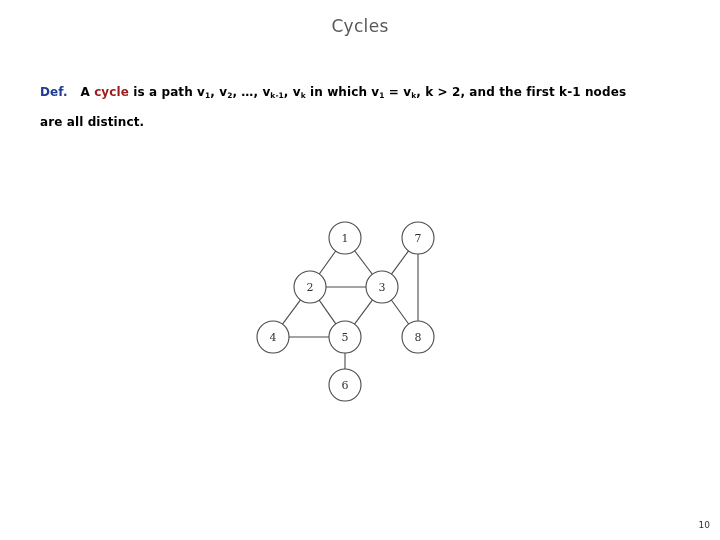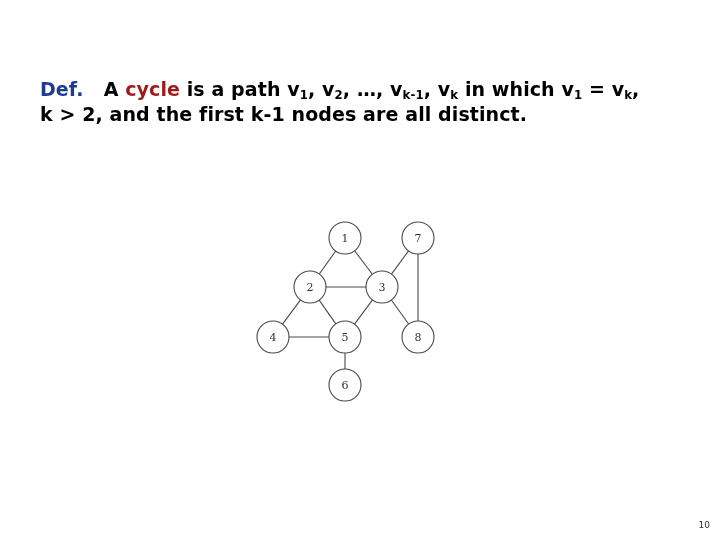--- a/index.html
+++ b/index.html
@@ -27,22 +27,22 @@
     font-size: 17px;
     color: #595959;
     font-family: "DejaVu Sans", sans-serif;
     letter-spacing: 0.3px;
   }
   .def-block {
     position: absolute;
     left: 40px;
     top: 78px;
     width: 600px;
-    font-size: 19px;
-    line-height: 22px;
+    font-size: 12px;
+    line-height: 28px;
     color: #000000;
     font-weight: bold;
     font-family: "DejaVu Sans", sans-serif;
     letter-spacing: 0.1px;
   }
   .def-label {
     color: #1f3a93;
   }
   .term-cycle {
     color: #9e1b1b;
@@ -99,20 +99,21 @@
     font-size: 9px;
     color: #333333;
     font-family: "DejaVu Sans", sans-serif;
   }
 </style>
 </head>
 <body>
 
 <div class="slide">
 
+  <div class="slide-title">Cycles</div>
 
   <div class="def-block">
     <span class="def-label">Def.</span>
     <span>&nbsp; </span><span>A </span><span class="term-cycle">cycle</span><span> is a path v</span><sub>1</sub><span>, v</span><sub>2</sub><span>, …, v</span><sub>k-1</sub><span>, v</span><sub>k</sub><span> in which v</span><sub>1</sub><span> = v</span><sub>k</sub><span>, k &gt; 2, and the first k-1 nodes are all distinct.</span>
   </div>
 
   <div class="graph-wrap">
     <svg class="graph-svg" id="graph-svg" width="215" height="200" viewBox="0 0 215 200">
       <g id="edge-layer">
           <line x1="90.70018890049445" y1="41.01973553930776" x2="74.29981109950555" y2="63.98026446069224" class="edge-line" stroke="#4a4a4a"></line>

